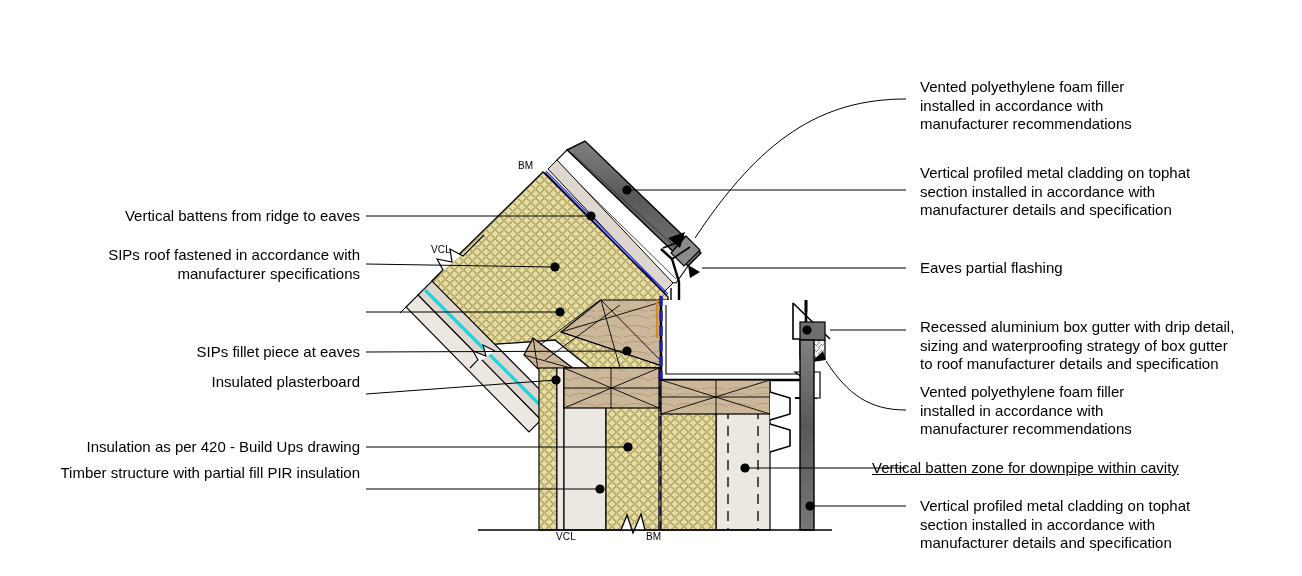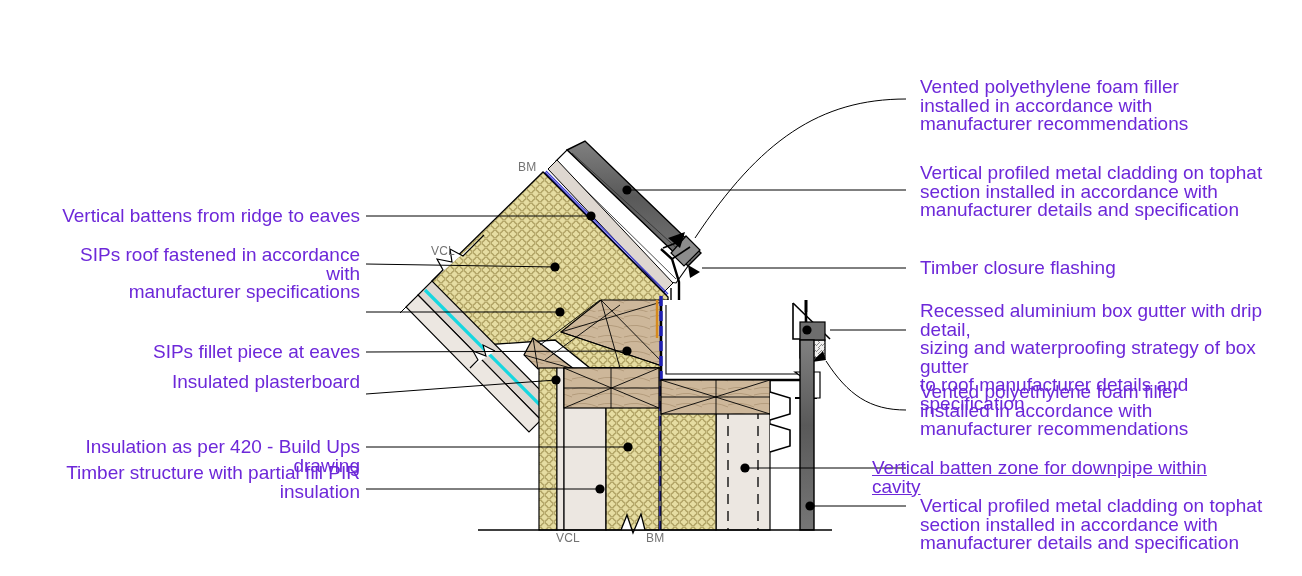--- a/index.html
+++ b/index.html
@@ -1,23 +1,23 @@
 <!DOCTYPE html>
 <html><head>
 <meta charset="utf-8">
 <style>
   html,body{margin:0;padding:0;background:#ffffff;}
   body{width:1302px;height:576px;overflow:hidden;
        font-family:"Liberation Sans", sans-serif;color:#000;}
   #stage{position:relative;width:1302px;height:576px;}
   svg#drawing{position:absolute;left:0;top:0;width:1302px;height:576px;}
-  .lbl{position:absolute;font-size:19px;line-height:18.6px;color:#6d28d9;white-space:pre-line;}
+  .lbl{position:absolute;font-size:15px;line-height:18.6px;color:#000000;white-space:pre-line;}
   .lbl.right-al{text-align:right;}
   .lbl.left-al{text-align:left;}
-  .key{position:absolute;font-size:12px;color:#737373;letter-spacing:.2px;}
+  .key{position:absolute;font-size:10px;color:#000000;letter-spacing:.2px;}
 </style>
 </head>
 <body>
 
 <div id="stage">
 
   <svg id="drawing" viewBox="0 0 1302 576">
     <defs>
 
       <pattern id="pat-insul" width="9" height="9" patternUnits="userSpaceOnUse">
@@ -220,23 +220,23 @@
   <div class="lbl right-al" style="left:20px;top:464px;width:340px;">Timber structure with partial fill PIR insulation</div>
 
   <div class="lbl left-al" style="left:920px;top:78px;width:370px;">Vented polyethylene foam filler
 installed in accordance with
 manufacturer recommendations</div>
 
   <div class="lbl left-al" style="left:920px;top:164px;width:370px;">Vertical profiled metal cladding on tophat
 section installed in accordance with
 manufacturer details and specification</div>
 
-  <div class="lbl left-al" style="left:920px;top:259px;width:370px;">Timber closure flashing</div>
-
-  <div class="lbl left-al" style="left:920px;top:302px;width:372px;">Recessed aluminium box gutter with drip detail,
+  <div class="lbl left-al" style="left:920px;top:259px;width:370px;">Eaves partial flashing</div>
+
+  <div class="lbl left-al" style="left:920px;top:318px;width:372px;">Recessed aluminium box gutter with drip detail,
 sizing and waterproofing strategy of box gutter
 to roof manufacturer details and specification</div>
 
   <div class="lbl left-al" style="left:920px;top:383px;width:370px;">Vented polyethylene foam filler
 installed in accordance with
 manufacturer recommendations</div>
 
   <div class="lbl left-al" style="left:872px;top:459px;width:372px;text-decoration:underline;">Vertical batten zone for downpipe within cavity</div>
 
   <div class="lbl left-al" style="left:920px;top:497px;width:370px;">Vertical profiled metal cladding on tophat

